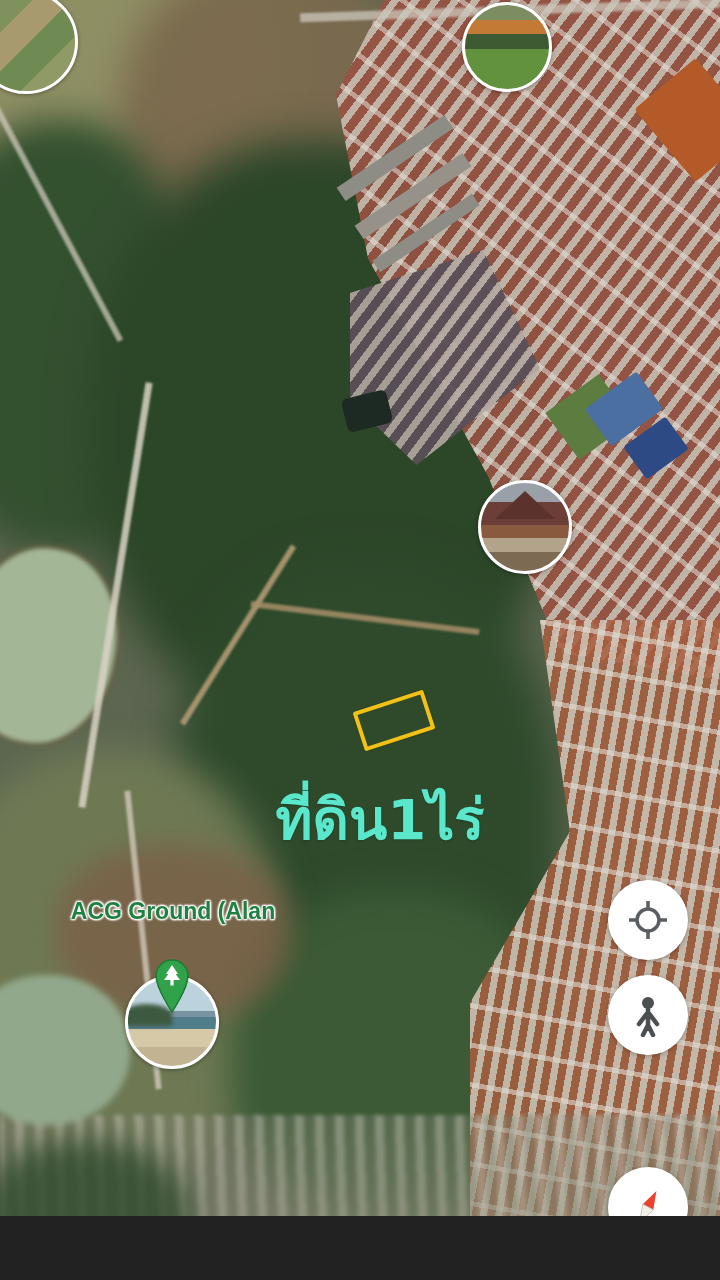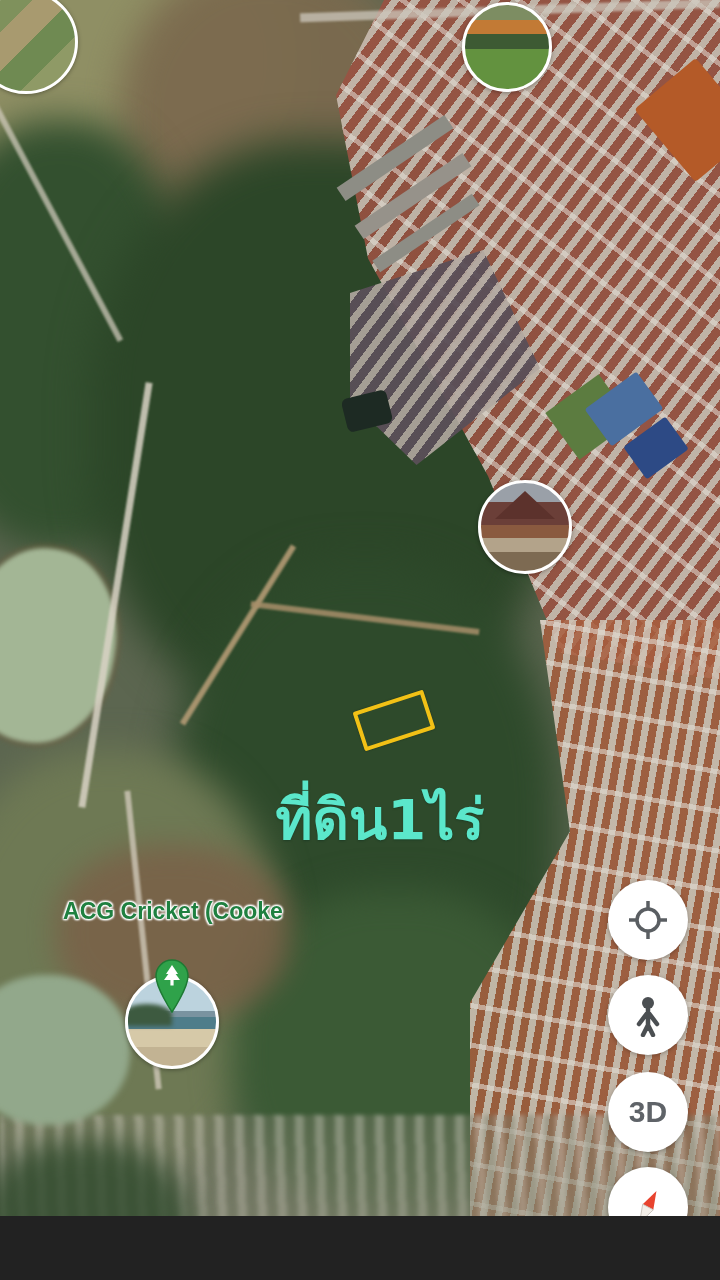--- a/index.html
+++ b/index.html
@@ -143,21 +143,21 @@
   </div>
 
   <div class="photo-thumb thumb-topleft"></div>
   <div class="photo-thumb thumb-topcenter"></div>
   <div class="photo-thumb thumb-temple"></div>
 
   <div class="plot-outline"></div>
   <div class="thai-label">ที่ดิน1ไร่</div>
 
   <div class="poi-label">
-    <div>ACG Cricket (Cooke</div>
+    <div>ACG Ground (Alan</div>
   </div>
   <div class="photo-thumb thumb-beach"></div>
   <svg class="park-pin" viewBox="0 0 40 56">
     <path d="M20,54 C20,54 4,30 4,18 A16,16 0 1 1 36,18 C36,30 20,54 20,54 Z" fill="#2FA24A" stroke="#1D7A33" stroke-width="1.5"></path>
     <polygon points="20,7 14,16 26,16" fill="#fff"></polygon>
     <polygon points="20,11 12,22 28,22" fill="#fff"></polygon>
     <rect x="18.4" y="22" width="3.2" height="5.5" fill="#fff"></rect>
   </svg>
 
   <button class="ctl ctl-locate">
@@ -168,23 +168,20 @@
       <line x1="3" y1="22" x2="10" y2="22" stroke="#5A5E62" stroke-width="3.5"></line>
       <line x1="34" y1="22" x2="41" y2="22" stroke="#5A5E62" stroke-width="3.5"></line>
     </svg>
   </button>
   <button class="ctl ctl-pegman">
     <svg width="44" height="44" viewBox="0 0 44 44">
       <circle cx="22" cy="10" r="6" fill="#4B4F52"></circle>
       <path d="M22,16 L22,32 M22,19 L13,31 M22,19 L31,31 M22,32 L17,42 M22,32 L27,42" fill="none" stroke="#4B4F52" stroke-width="4.5" stroke-linecap="round"></path>
     </svg>
   </button>
-  <button class="ctl ctl-3d">
-    <span>3D</span>
-  </button>
   <button class="ctl ctl-compass">
     <svg width="46" height="46" viewBox="0 0 46 46">
       <g transform="rotate(28 23 23)">
         <polygon points="23,5 29,23 17,23" fill="#E8432E"></polygon>
         <polygon points="17,23 29,23 23,41" fill="#F3EFE9" stroke="#C5BEB6" stroke-width="0.8"></polygon>
       </g>
     </svg>
   </button>
 
   <div class="watermark">

